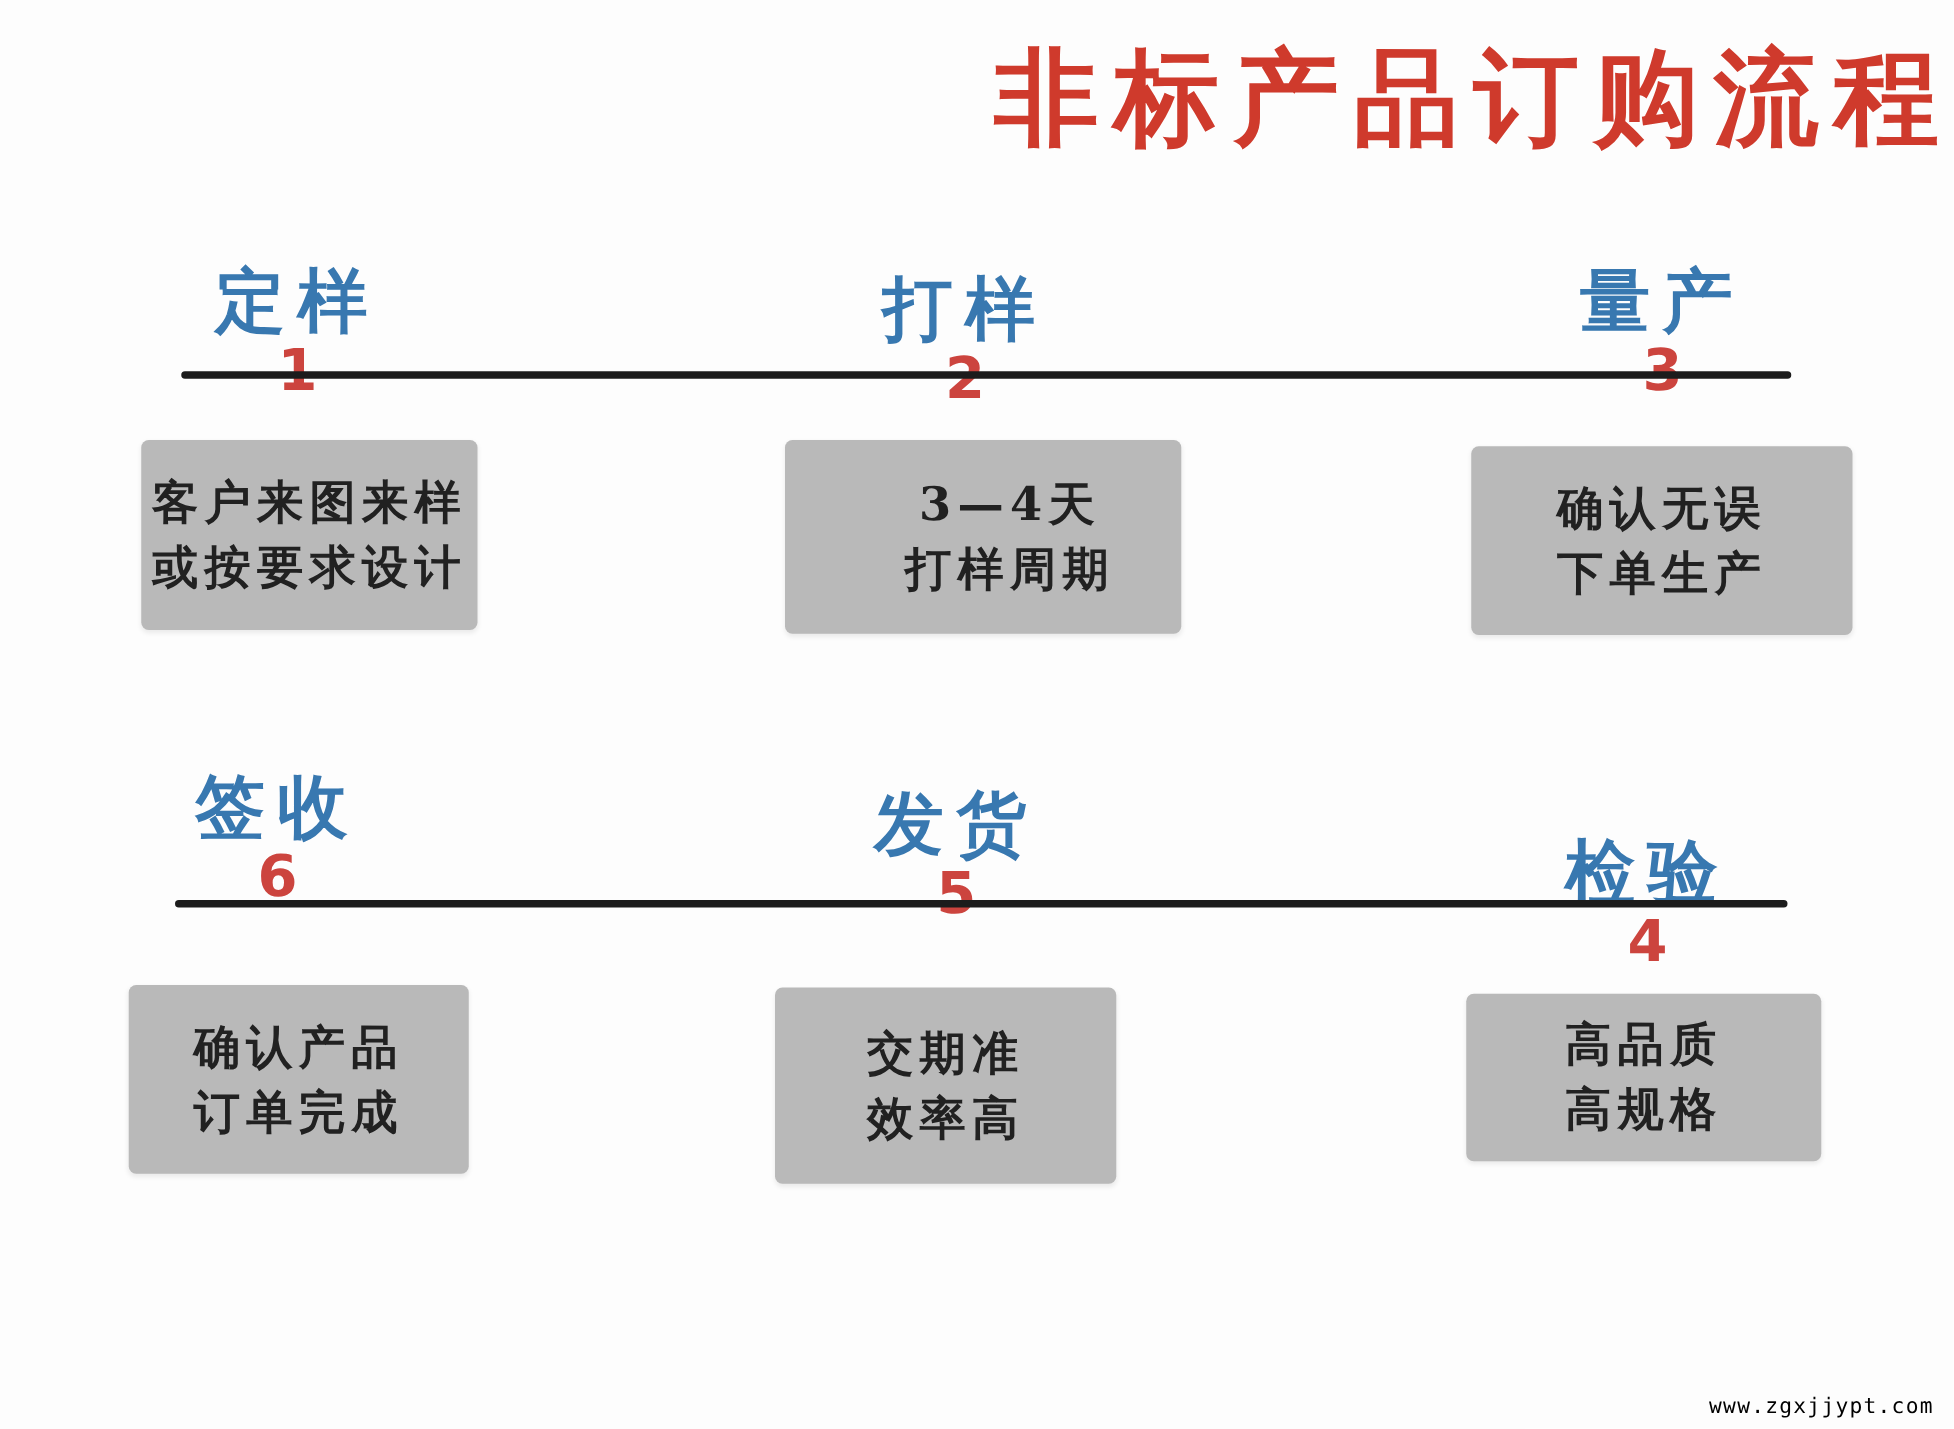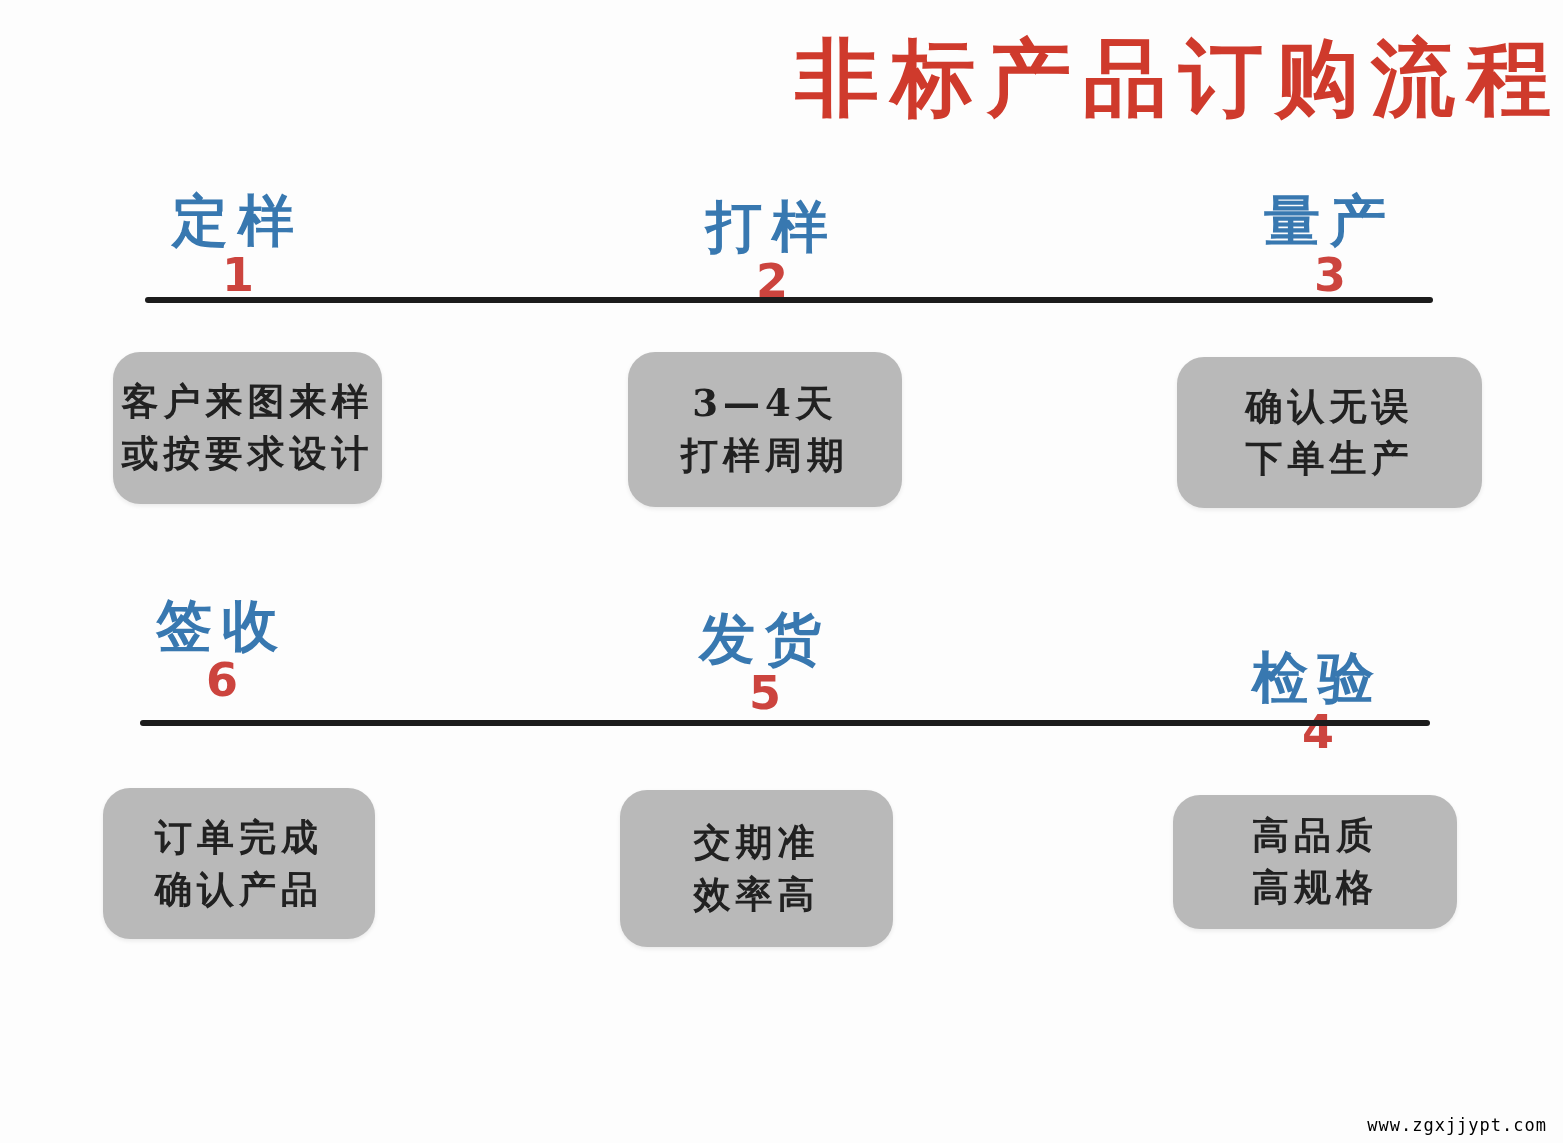--- a/index.html
+++ b/index.html
@@ -26,20 +26,21 @@
     font-weight: 700;
     letter-spacing: 12px;
     color: #cf3a2c;
     white-space: nowrap;
   }
   
   .step {
     position: absolute;
     transform: translateX(-50%);
     text-align: center;
+    margin-top: 21px;
   }
   .step .lbl {
     display: block;
     font-size: 56px;
     font-weight: 700;
     letter-spacing: 10px;
     color: #3878b0;
     line-height: 1.0;
     white-space: nowrap;
   }
@@ -56,21 +57,21 @@
   .rule {
     position: absolute;
     height: 6px;
     background: #1c1c1c;
     border-radius: 3px;
   }
   
   .gbox {
     position: absolute;
     background: #b9b9b9;
-    border-radius: 27px;
+    border-radius: 6px;
     display: flex;
     flex-direction: column;
     align-items: center;
     justify-content: center;
     text-align: center;
     color: #212121;
     box-shadow: 0 2px 4px rgba(0,0,0,0.08);
   }
   .gbox .bl {
     display: block;
@@ -110,21 +111,21 @@
     <span class="lbl">量产</span>
     <span class="num">3</span>
   </div>
 
   <div class="rule" style="left:145px; top:297px; width:1288px;"></div>
 
   <div class="gbox" style="left:113px; top:352px; width:269px; height:152px;">
     <span class="bl">客户来图来样</span>
     <span class="bl">或按要求设计</span>
   </div>
-  <div class="gbox" style="left:628px; top:352px; width:274px; height:155px;">
+  <div class="gbox" style="left:628px; top:352px; width:274px; height:155px;padding-left:43px;">
     <span class="bl">3—4天</span>
     <span class="bl">打样周期</span>
   </div>
   <div class="gbox" style="left:1177px; top:357px; width:305px; height:151px;">
     <span class="bl">确认无误</span>
     <span class="bl">下单生产</span>
   </div>
 
   <div class="step" style="left:222px; top:597px;">
     <span class="lbl">签收</span>
@@ -135,22 +136,22 @@
     <span class="num">5</span>
   </div>
   <div class="step" style="left:1318px; top:649px;">
     <span class="lbl">检验</span>
     <span class="num">4</span>
   </div>
 
   <div class="rule" style="left:140px; top:720px; width:1290px;"></div>
 
   <div class="gbox" style="left:103px; top:788px; width:272px; height:151px;">
+    <span class="bl">确认产品</span>
     <span class="bl">订单完成</span>
-    <span class="bl">确认产品</span>
   </div>
   <div class="gbox" style="left:620px; top:790px; width:273px; height:157px;">
     <span class="bl">交期准</span>
     <span class="bl">效率高</span>
   </div>
   <div class="gbox" style="left:1173px; top:795px; width:284px; height:134px;">
     <span class="bl">高品质</span>
     <span class="bl">高规格</span>
   </div>
 

